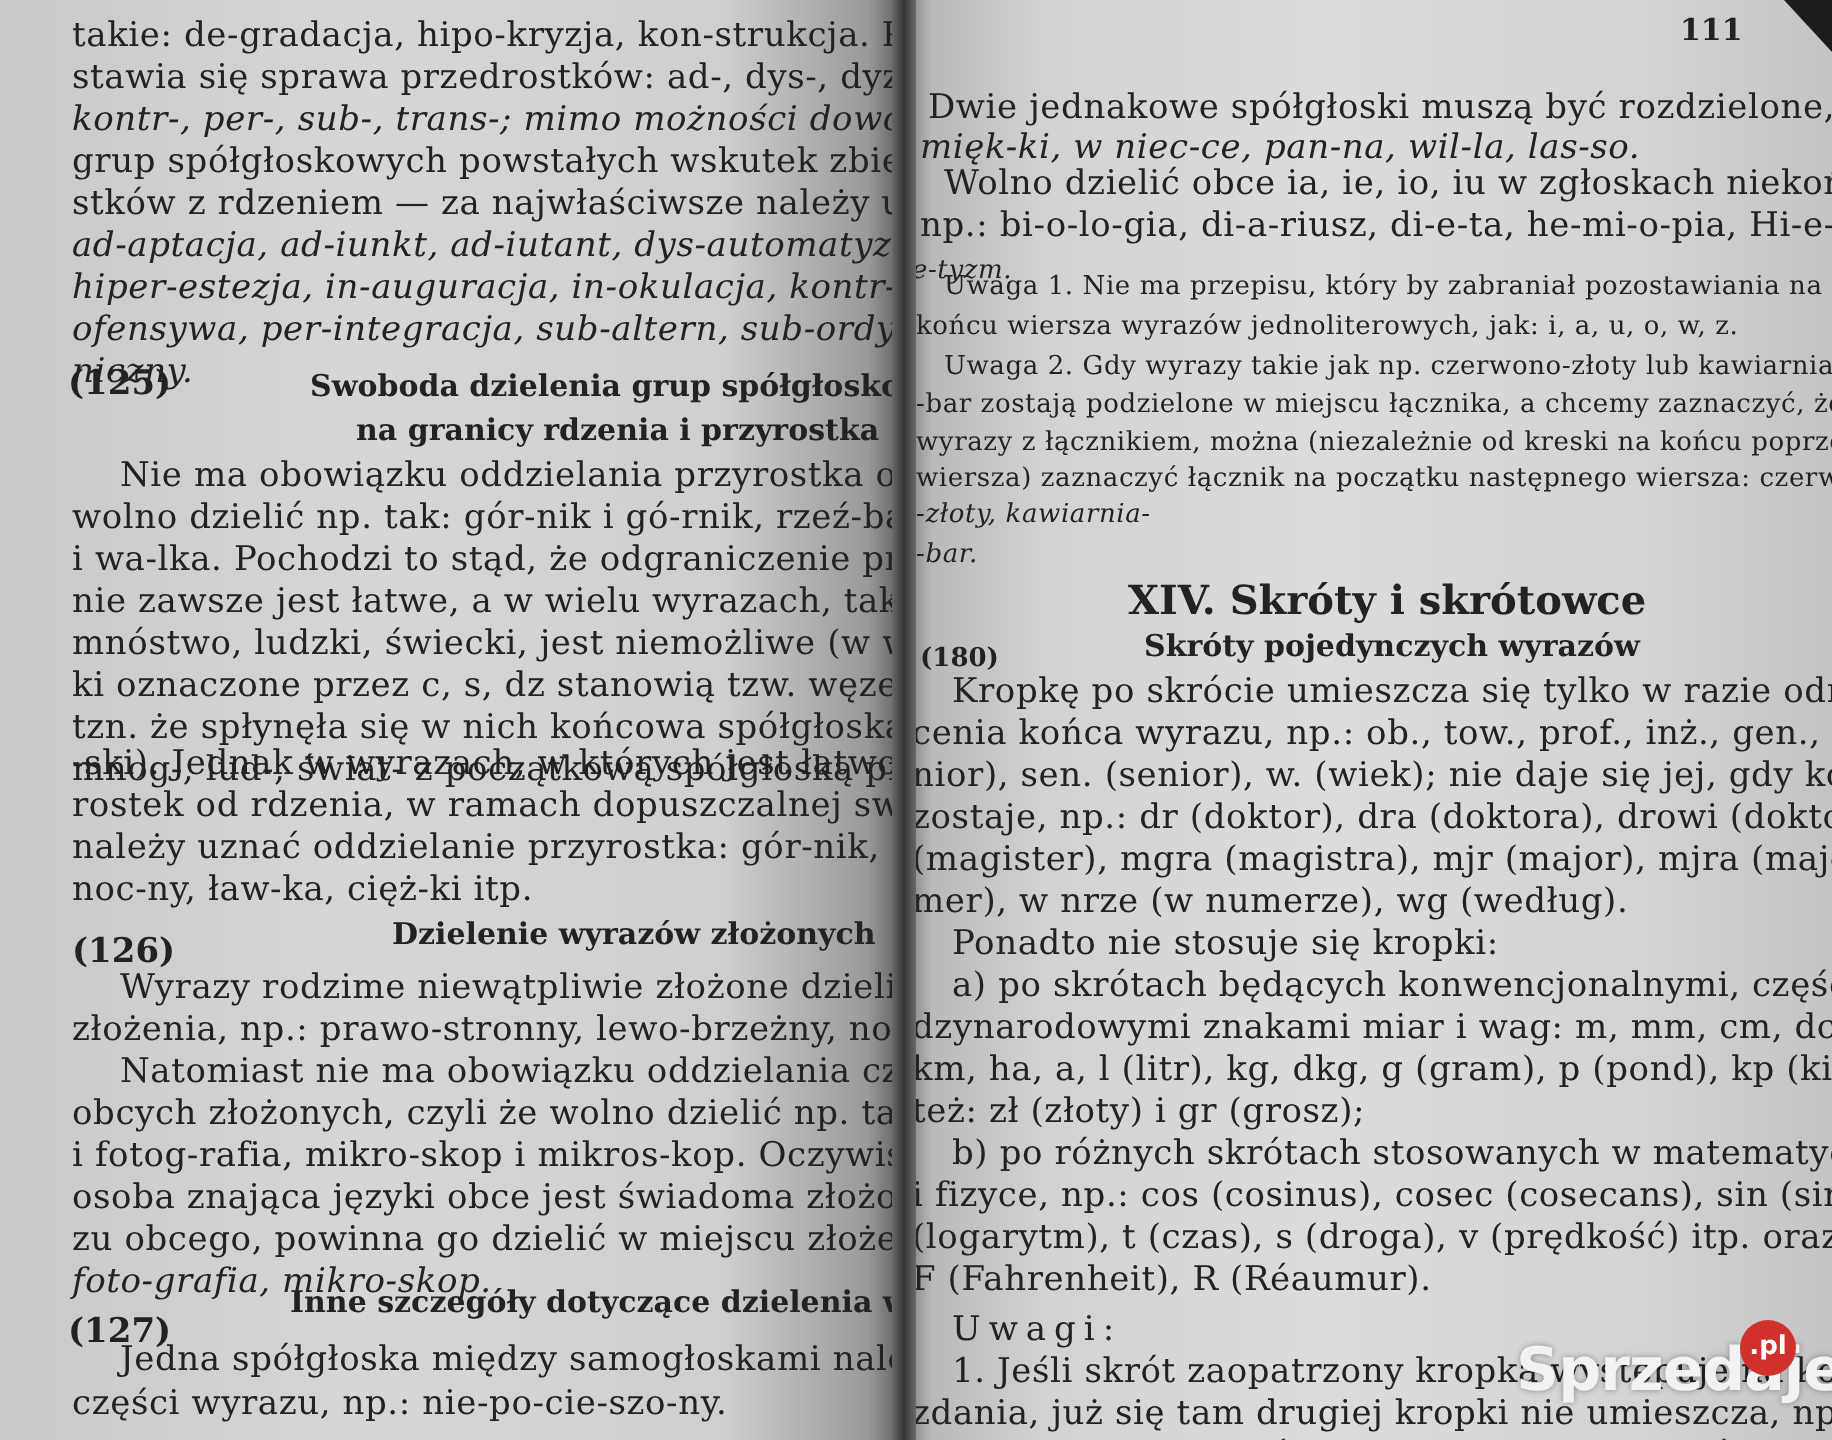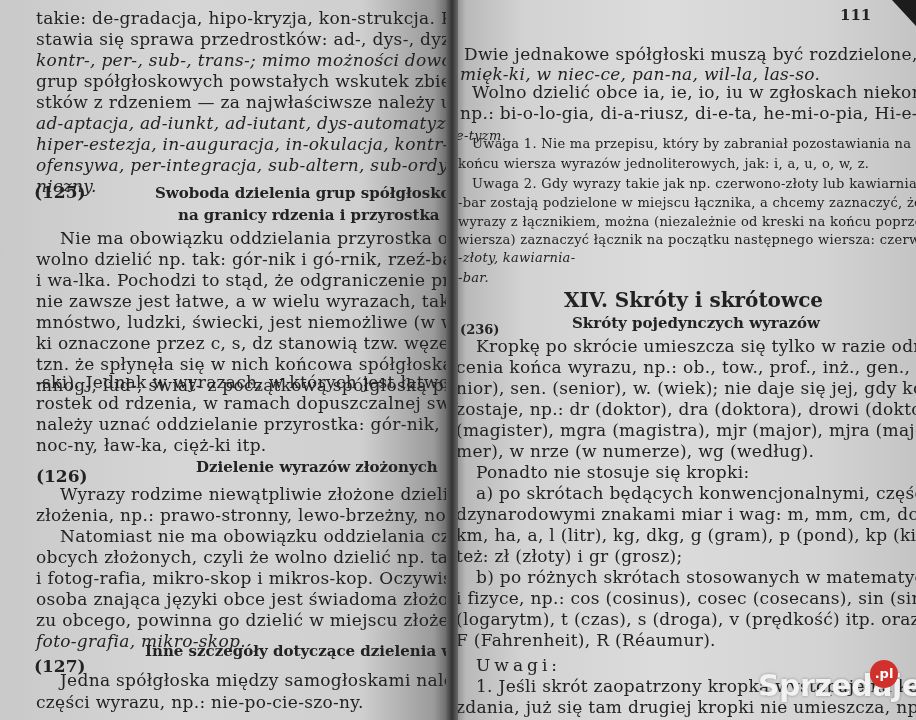--- a/index.html
+++ b/index.html
@@ -88,21 +88,21 @@
   <div class="ln sm" style="left:6px;top:154px;">końcu wiersza wyrazów jednoliterowych, jak: i, a, u, o, w, z.</div>
   <div class="ln sm" style="left:20px;top:174px;">Uwaga 2. Gdy wyrazy takie jak np. czerwono-złoty lub kawiarnia-</div>
   <div class="ln sm" style="left:6px;top:193px;">-bar zostają podzielone w miejscu łącznika, a chcemy zaznaczyć, że są to</div>
   <div class="ln sm" style="left:6px;top:212px;">wyrazy z łącznikiem, można (niezależnie od kreski na końcu poprzedniego</div>
   <div class="ln sm" style="left:6px;top:230px;">wiersza) zaznaczyć łącznik na początku następnego wiersza: czerwono-</div>
   <div class="ln sm i" style="left:6px;top:248px;">-złoty, kawiarnia-</div>
   <div class="ln sm i" style="left:6px;top:268px;">-bar.</div>
 
   <div class="chap" style="left:112px;top:288px;">XIV. Skróty i skrótowce</div>
 
-  <div class="num" style="left:8px;top:322px;font-size:13px;">(236)</div>
+  <div class="num" style="left:8px;top:322px;font-size:13px;">(180)</div>
   <div class="hd" style="left:120px;top:314px;">Skróty pojedynczych wyrazów</div>
 
   <div class="ln" style="left:24px;top:336px;">Kropkę po skrócie umieszcza się tylko w razie odrzu-</div>
   <div class="ln" style="left:4px;top:357px;">cenia końca wyrazu, np.: ob., tow., prof., inż., gen., kpt., jun. (ju-</div>
   <div class="ln" style="left:4px;top:378px;">nior), sen. (senior), w. (wiek); nie daje się jej, gdy końcowa litera</div>
   <div class="ln" style="left:4px;top:399px;">zostaje, np.: dr (doktor), dra (doktora), drowi (doktorowi), mgr</div>
   <div class="ln" style="left:4px;top:420px;">(magister), mgra (magistra), mjr (major), mjra (majora), nr (nu-</div>
   <div class="ln" style="left:24px;top:462px;">Ponadto nie stosuje się kropki:</div>
   <div class="ln" style="left:4px;top:441px;">mer), w nrze (w numerze), wg (według).</div>
   <div class="ln" style="left:24px;top:483px;">a) po skrótach będących konwencjonalnymi, częściowo mię-</div>

